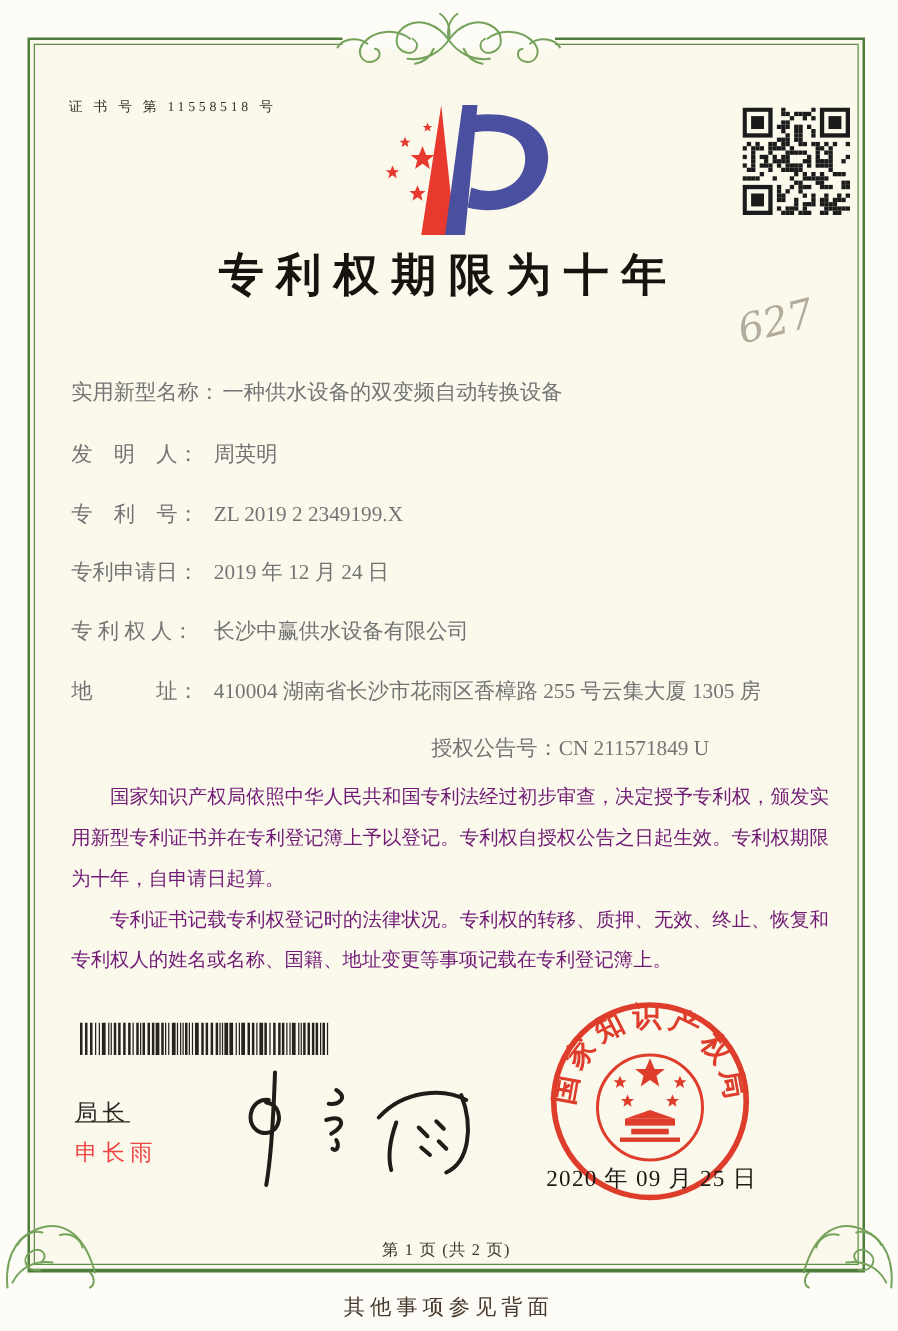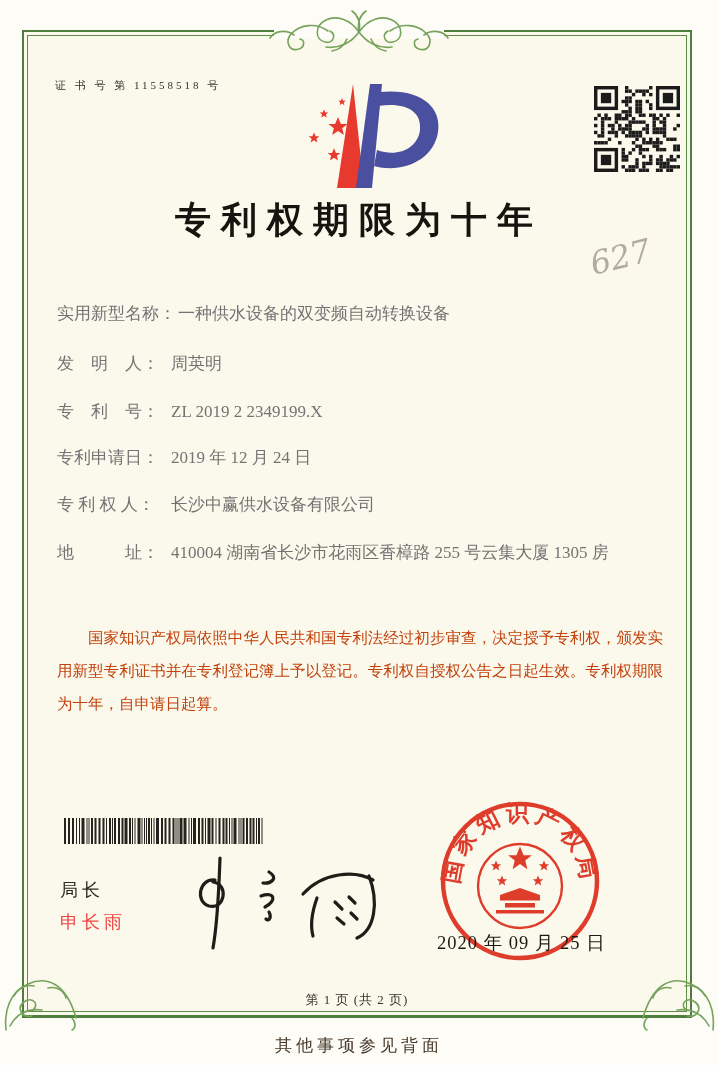--- a/index.html
+++ b/index.html
@@ -23,24 +23,24 @@
   .qr{left:594px;top:86px;}
   .title{left:0;right:0;top:196px;text-align:center;font-size:36px;font-weight:700;
          letter-spacing:10px;color:#17140f;}
   .pencil{left:590px;top:238px;font-size:32px;color:#b3ac9c;font-style:italic;
           transform:rotate(-14deg);font-family:"DejaVu Serif",serif;}
   .field{left:57px;font-size:17px;color:#737373;white-space:nowrap;}
   .f-label{display:inline-block;min-width:112px;}
   .f-value{padding-left:2px;}
   .grant-right{position:absolute;left:288px;top:0;white-space:nowrap;}
   .paras{left:57px;top:622px;width:606px;}
-  .paras p{margin:0;font-size:15.5px;line-height:2.12;text-indent:2em;color:#c2410c;
+  .paras p{margin:0;font-size:15.5px;line-height:2.12;text-indent:2em;color:#701a75;
            text-align:justify;}
   .barcode{left:64px;top:818px;}
-  .director-title{left:60px;top:878px;font-size:18px;letter-spacing:4px;color:#2b2722;}
+  .director-title{left:60px;top:878px;font-size:18px;letter-spacing:4px;color:#2b2722;text-decoration:underline;}
   .director-name{left:60px;top:910px;font-size:18px;letter-spacing:4px;color:#ef4444;}
   .signature{left:185px;top:850px;}
   .seal{left:437px;top:798px;}
   .seal-date{left:437px;top:930px;width:166px;text-align:center;font-size:18.5px;
              color:#1d1a16;letter-spacing:1px;white-space:nowrap;}
   .page-num{left:0;right:4px;top:991px;text-align:center;font-size:13px;letter-spacing:1px;color:#3a342c;}
   .back-note{left:0;right:0;top:1034px;text-align:center;font-size:17px;letter-spacing:4px;color:#46392b;}
   .top-ornament{left:244px;top:5px;}
   .corner-orn{top:974px;}
   .corner-left{left:2px;}
@@ -333,24 +333,28 @@
   <span class="f-label">专利申请日：</span><span class="f-value">2019 年 12 月 24 日</span>
 </div>
 <div class="abs field" style="top:493px">
   <span class="f-label">专 利 权 人：</span><span class="f-value">长沙中赢供水设备有限公司</span>
 </div>
 <div class="abs field" style="top:541px">
   <span class="f-label">地　　　址：</span><span class="f-value">410004 湖南省长沙市花雨区香樟路 255 号云集大厦 1305 房</span>
 </div>
 
 <div class="abs field" style="top:587px;width:606px">
+  <span class="grant-right">
+    <span>授权公告号：</span><span>CN 211571849 U</span>
+  </span>
 </div>
 
 <div class="abs paras">
   <p>国家知识产权局依照中华人民共和国专利法经过初步审查，决定授予专利权，颁发实用新型专利证书并在专利登记簿上予以登记。专利权自授权公告之日起生效。专利权期限为十年，自申请日起算。</p>
+  <p>专利证书记载专利权登记时的法律状况。专利权的转移、质押、无效、终止、恢复和专利权人的姓名或名称、国籍、地址变更等事项记载在专利登记簿上。</p>
 </div>
 
 <svg class="abs barcode" width="202" height="26" viewBox="0 0 202 26">
     <rect x="0.0" y="0" width="2" height="26" fill="#26231f"></rect>
     <rect x="4.0" y="0" width="2" height="26" fill="#26231f"></rect>
     <rect x="8.0" y="0" width="2" height="26" fill="#26231f"></rect>
     <rect x="12.0" y="0" width="1" height="26" fill="#26231f"></rect>
     <rect x="15.0" y="0" width="1" height="26" fill="#26231f"></rect>
     <rect x="17.5" y="0" width="3" height="26" fill="#26231f"></rect>
     <rect x="22.5" y="0" width="1" height="26" fill="#26231f"></rect>

